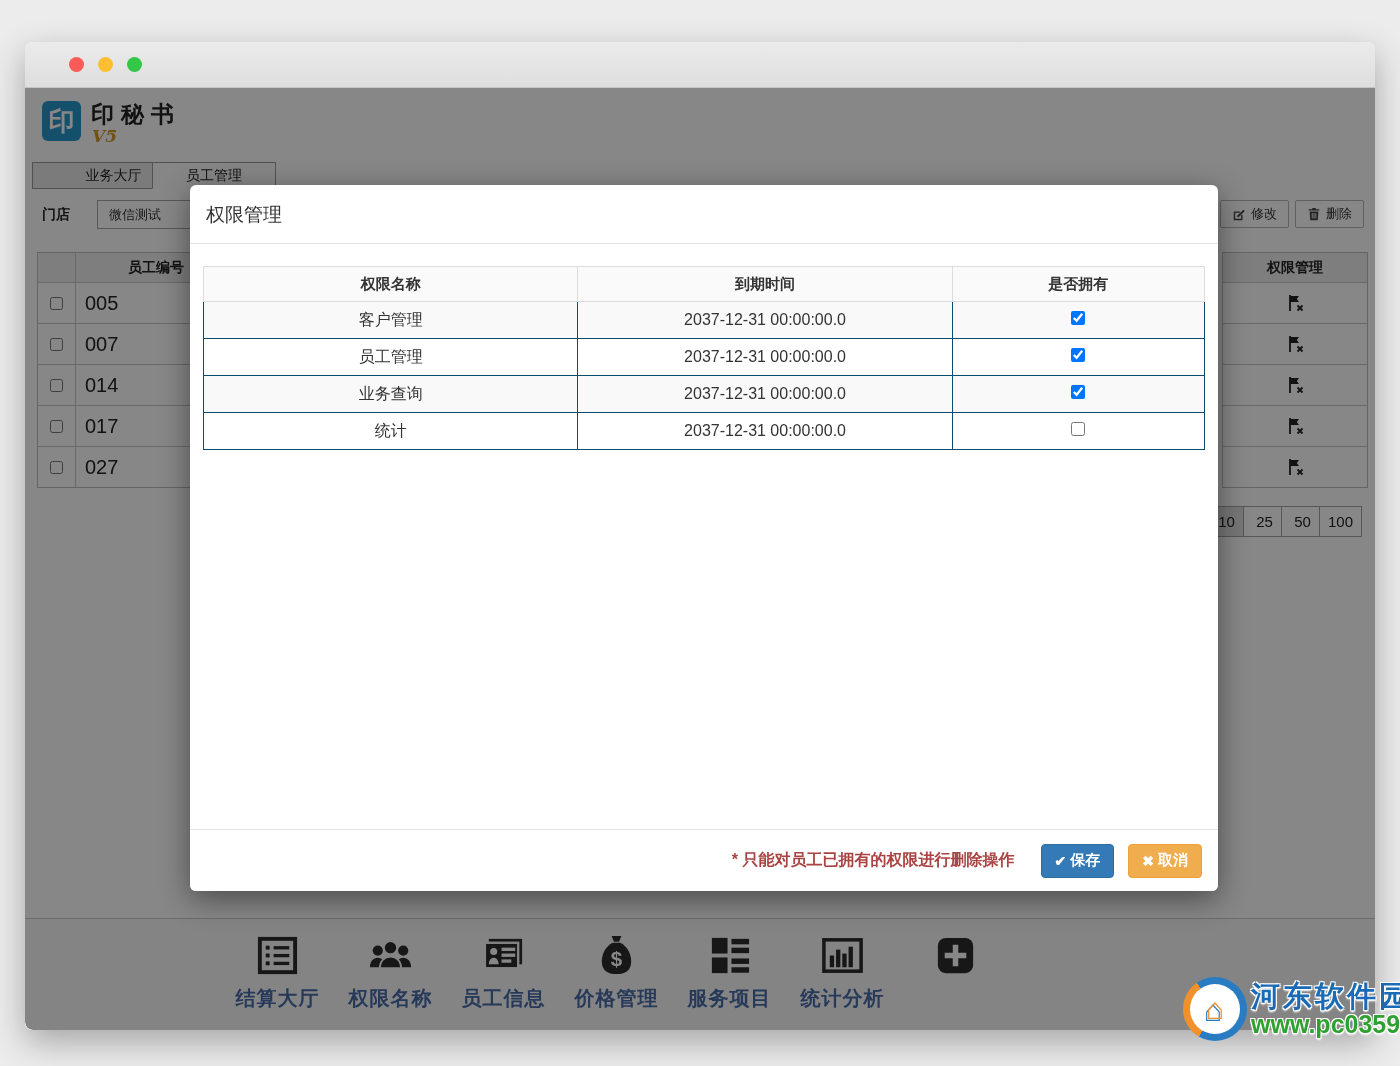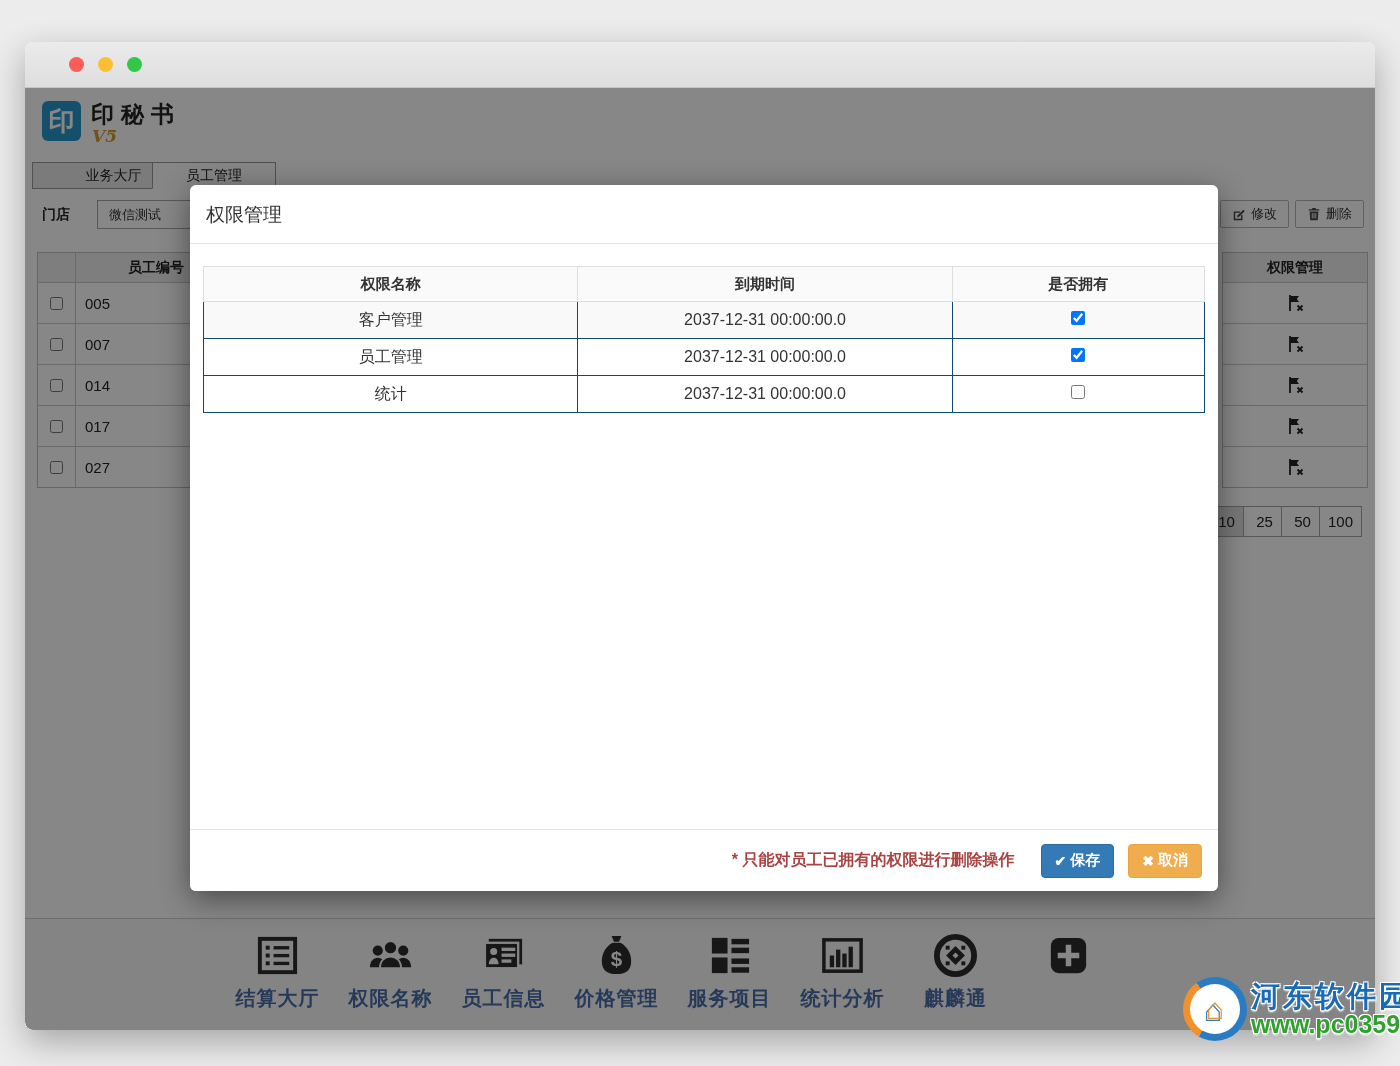--- a/index.html
+++ b/index.html
@@ -45,21 +45,21 @@
   .actions { position:absolute; right:11px; top:112px; display:flex; gap:6px; }
   .act-btn { height:28px; display:flex; align-items:center; gap:5px; padding:0 11px; border:1px solid #b5b5b5;
              background:#fff; font-size:13px; color:#333; cursor:pointer; border-radius:2px; }
   .act-btn svg { width:14px; height:14px; }
 
   
   .emp-table { position:absolute; left:12px; top:164px; width:560px; border:1px solid #bfbfbf; }
   .emp-row { display:flex; border-top:1px solid #c9c9c9; background:#fff; }
   .emp-row.head { border-top:none; background:#efefef; }
   .col-check { width:38px; display:flex; align-items:center; justify-content:center; border-right:1px solid #c9c9c9; }
-  .col-id { width:160px; padding-left:9px; display:flex; align-items:center; font-size:15px; color:#222; }
+  .col-id { width:160px; padding-left:9px; display:flex; align-items:center; font-size:20px; color:#222; }
   .emp-row.head .col-id { justify-content:center; padding-left:0; font-weight:bold; font-size:14px; }
   .col-fill { flex:1; }
   .emp-row.head { height:29px; }
   .emp-row.body { height:41px; }
   .emp-check { width:13px; height:13px; }
 
   .perm-col { position:absolute; left:1197px; top:164px; width:146px; border:1px solid #bfbfbf; }
   .perm-cell { height:41px; border-top:1px solid #c9c9c9; display:flex; align-items:center; justify-content:center; background:#fff; }
   .perm-cell.head { height:29px; border-top:none; background:#efefef; font-weight:bold; font-size:14px; color:#222; }
   .perm-cell svg { width:20px; height:20px; cursor:pointer; }
@@ -318,34 +318,20 @@
               <rect x="2.5" y="4" width="19" height="16" fill="none" stroke="#2d2d2d" stroke-width="1.8"></rect>
               <g fill="#2d2d2d">
                 <rect x="5.5" y="12" width="2.2" height="6"></rect>
                 <rect x="8.7" y="9" width="2.2" height="9"></rect>
                 <rect x="11.9" y="11" width="2.2" height="7"></rect>
                 <rect x="15.1" y="7.5" width="2.2" height="10.5"></rect>
                 <rect x="18.3" y="10" width="0" height="0"></rect>
               </g>
             </svg>
           <div class="tb-label">统计分析</div>
-        </div>
-        <div class="tb-item">
-          <svg viewBox="0 0 24 24">
-              <circle cx="12" cy="12" r="9.5" fill="none" stroke="#2d2d2d" stroke-width="3"></circle>
-              <rect x="8.6" y="8.6" width="6.8" height="6.8" transform="rotate(45 12 12)" fill="#2d2d2d"></rect>
-              <rect x="10.9" y="10.9" width="2.2" height="2.2" transform="rotate(45 12 12)" fill="#fff"></rect>
-              <g fill="#2d2d2d">
-                <rect x="7" y="7" width="2" height="2"></rect>
-                <rect x="15" y="7" width="2" height="2"></rect>
-                <rect x="7" y="15" width="2" height="2"></rect>
-                <rect x="15" y="15" width="2" height="2"></rect>
-              </g>
-            </svg>
-          <div class="tb-label">麒麟通</div>
         </div>
         <div class="tb-item">
           <svg viewBox="0 0 24 24">
               <rect x="3" y="3" width="18" height="18" rx="4" fill="#2d2d2d"></rect>
               <path d="M10.6 6.5h2.8v4.1h4.1v2.8h-4.1v4.1h-2.8v-4.1H6.5v-2.8h4.1z" fill="#fff"></path>
             </svg>
           <div class="tb-label"></div>
         </div>
       </div>
 
@@ -374,20 +360,25 @@
           <tr class="odd">
             <td>客户管理</td>
             <td>2037-12-31 00:00:00.0</td>
             <td><input type="checkbox" class="cb" checked="" style=""></td>
           </tr>
           <tr class="even">
             <td>员工管理</td>
             <td>2037-12-31 00:00:00.0</td>
             <td><input type="checkbox" class="cb" checked="" style=""></td>
           </tr>
+          <tr class="odd">
+            <td>业务查询</td>
+            <td>2037-12-31 00:00:00.0</td>
+            <td><input type="checkbox" class="cb" checked="" style=""></td>
+          </tr>
           <tr class="even">
             <td>统计</td>
             <td>2037-12-31 00:00:00.0</td>
             <td><input type="checkbox" class="cb" style=""></td>
           </tr>
         </tbody>
       </table>
     </div>
 
     <div class="modal-footer">

